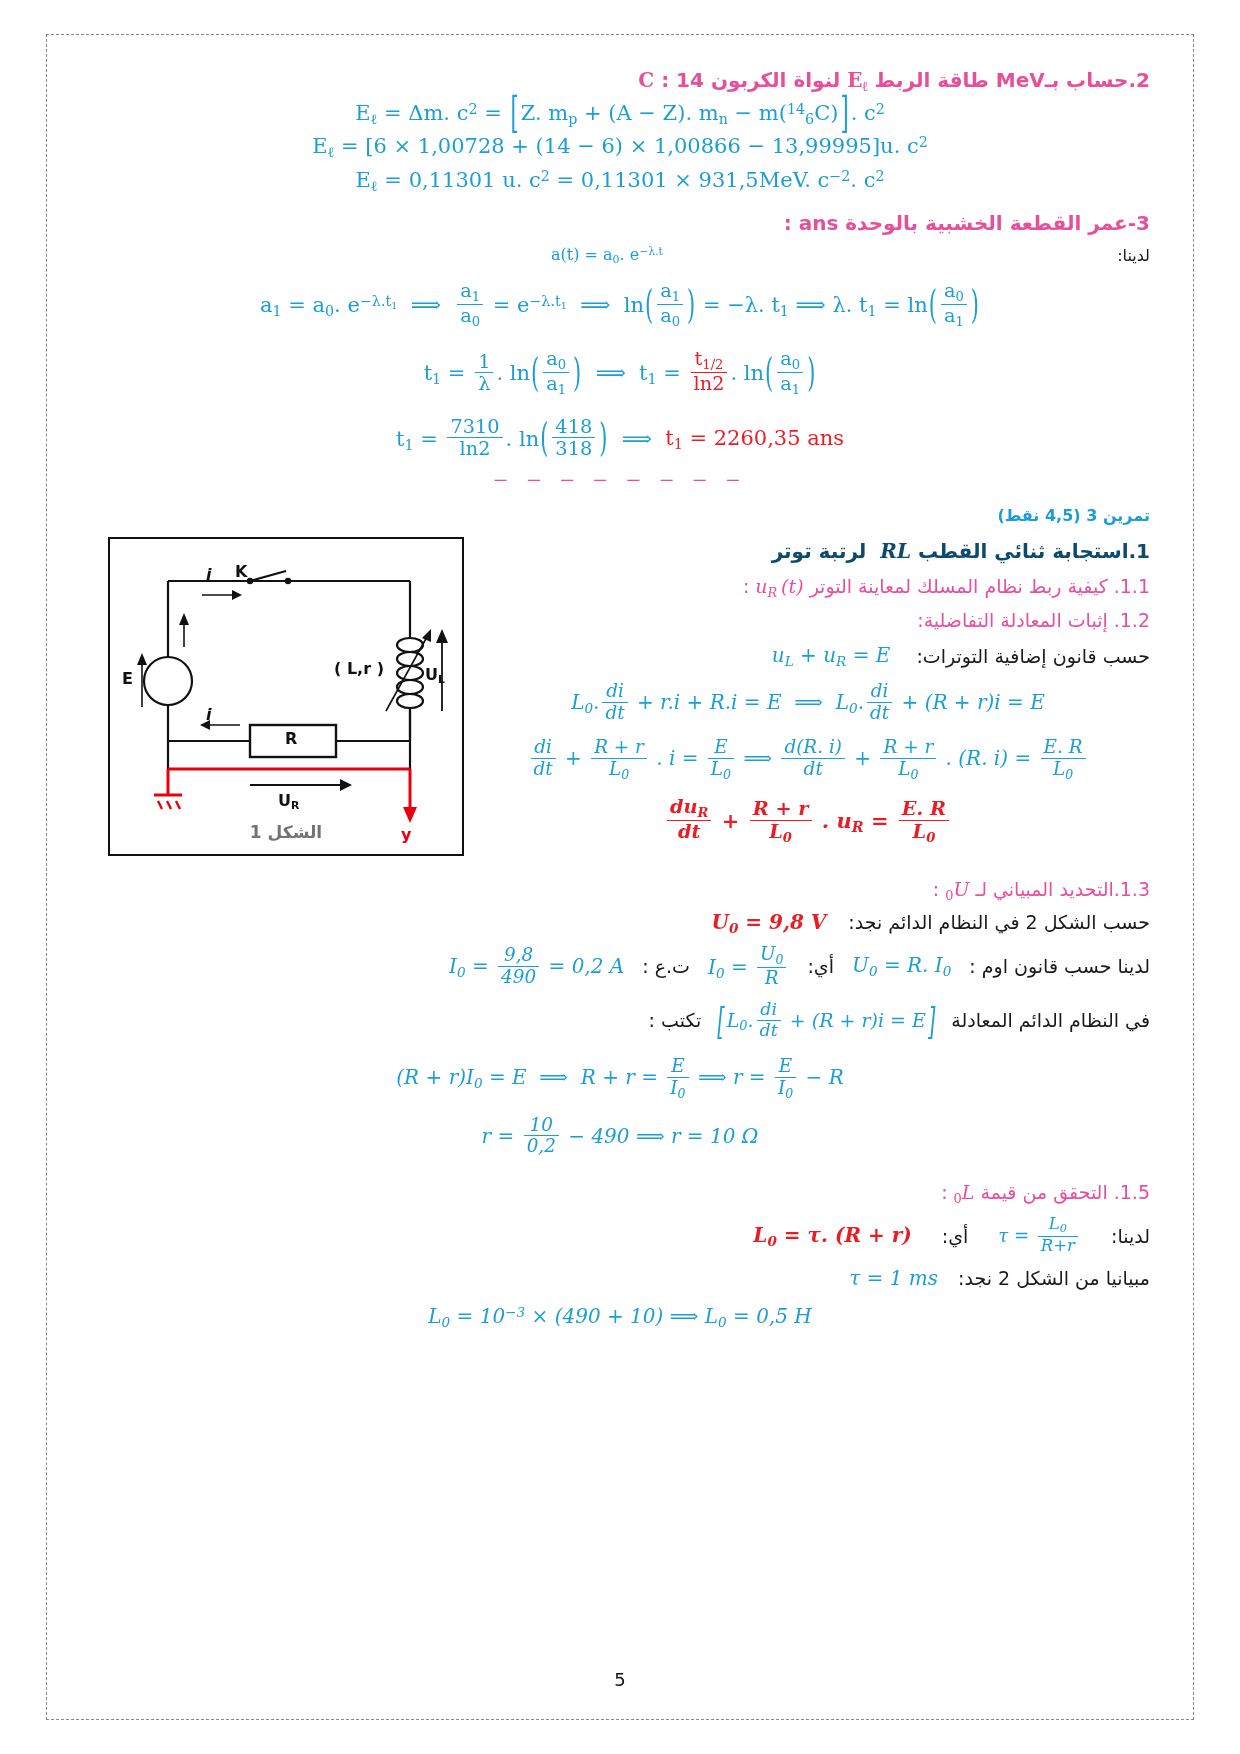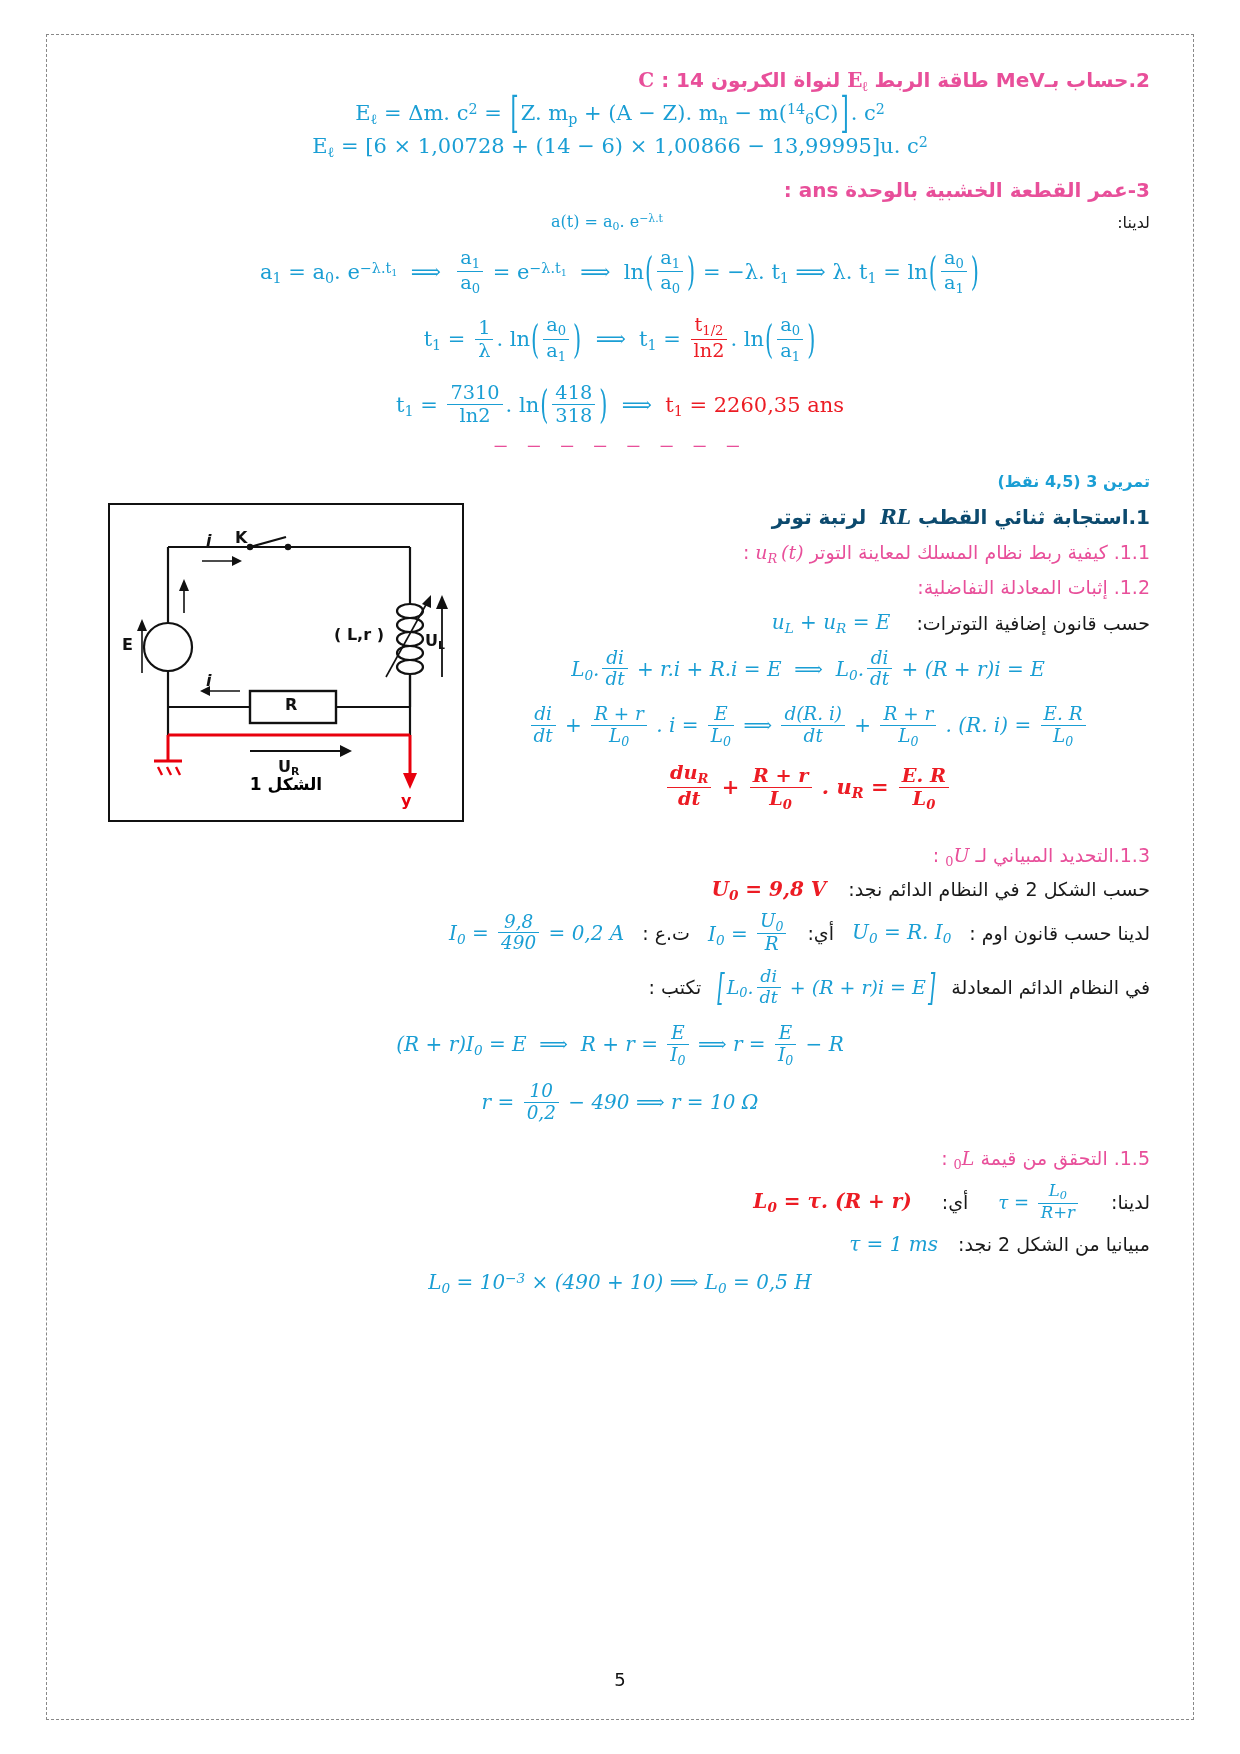--- a/index.html
+++ b/index.html
@@ -100,28 +100,28 @@
   }
   .figure-box {
     width: 352px;
     height: 315px;
     border: 2px solid #111;
     position: relative;
     background: #fff;
   }
   .fig-label {
     position: absolute;
-    bottom: 26px;
+    bottom: 12px;
     left: 0;
     width: 100%;
     text-align: center;
     font-family: "DejaVu Sans", sans-serif;
     font-size: 17px;
     font-weight: bold;
-    color: #000000;
+    color: #737373;
   }
   .fig-txt {
     position: absolute;
     font-family: "DejaVu Sans", sans-serif;
     font-weight: bold;
     font-size: 16px;
     color: #111;
   }
 
   
@@ -162,20 +162,23 @@
   </div>
 
   <div class="center math ln s21 blue">
     E<sub>ℓ</sub> = Δm. c<sup>2</sup> = <span class="bracket-big">[</span>Z. m<sub>p</sub> + (A − Z). m<sub>n</sub> − m(<sup>14</sup><sub>6</sub>C)<span class="bracket-big">]</span>. c<sup>2</sup>
   </div>
 
   <div class="center math ln s21 blue">
     E<sub>ℓ</sub> = [6 × 1,00728 + (14 − 6) × 1,00866 − 13,99995]u. c<sup>2</sup>
   </div>
 
+  <div class="center math ln s21 blue">
+    E<sub>ℓ</sub> = 0,11301 u. c<sup>2</sup> = 0,11301 × 931,5MeV. c<sup>−2</sup>. c<sup>2</sup>
+  </div>
 
 
   <div class="rt ln s20" style="margin-top:16px;">
     <span class="pink bold">3-عمر القطعة الخشبية بالوحدة ans :</span>
   </div>
 
   <div class="row-split ln" style="margin-top:10px;">
     <div class="ar s20 black" style="min-width:70px;">لدينا:</div>
     <div class="math s21 blue" style="flex:1; text-align:center; margin-right:-70px;">
       a(t) = a<sub>0</sub>. e<sup>−λ.t</sup>

